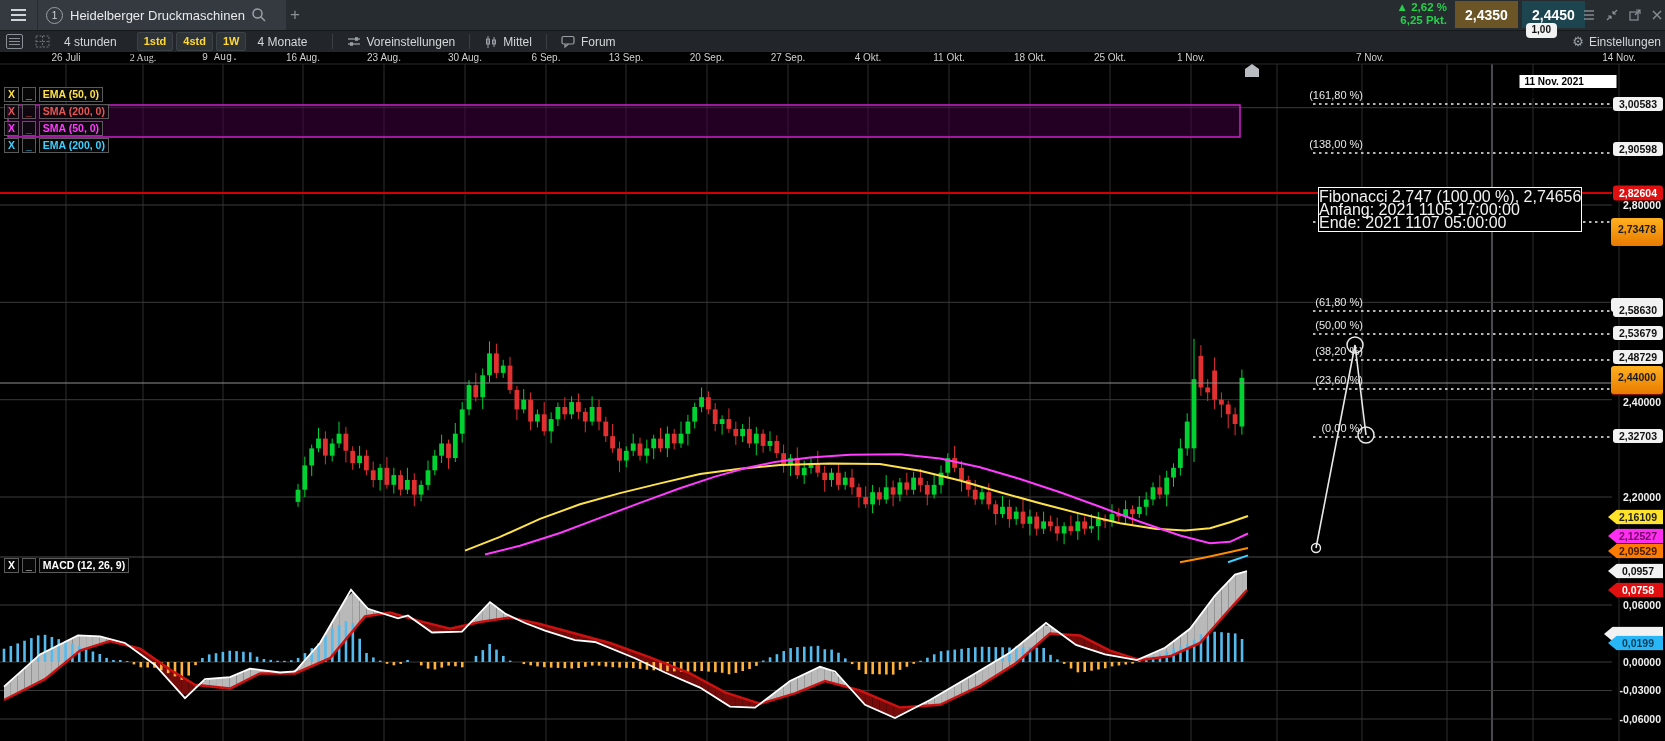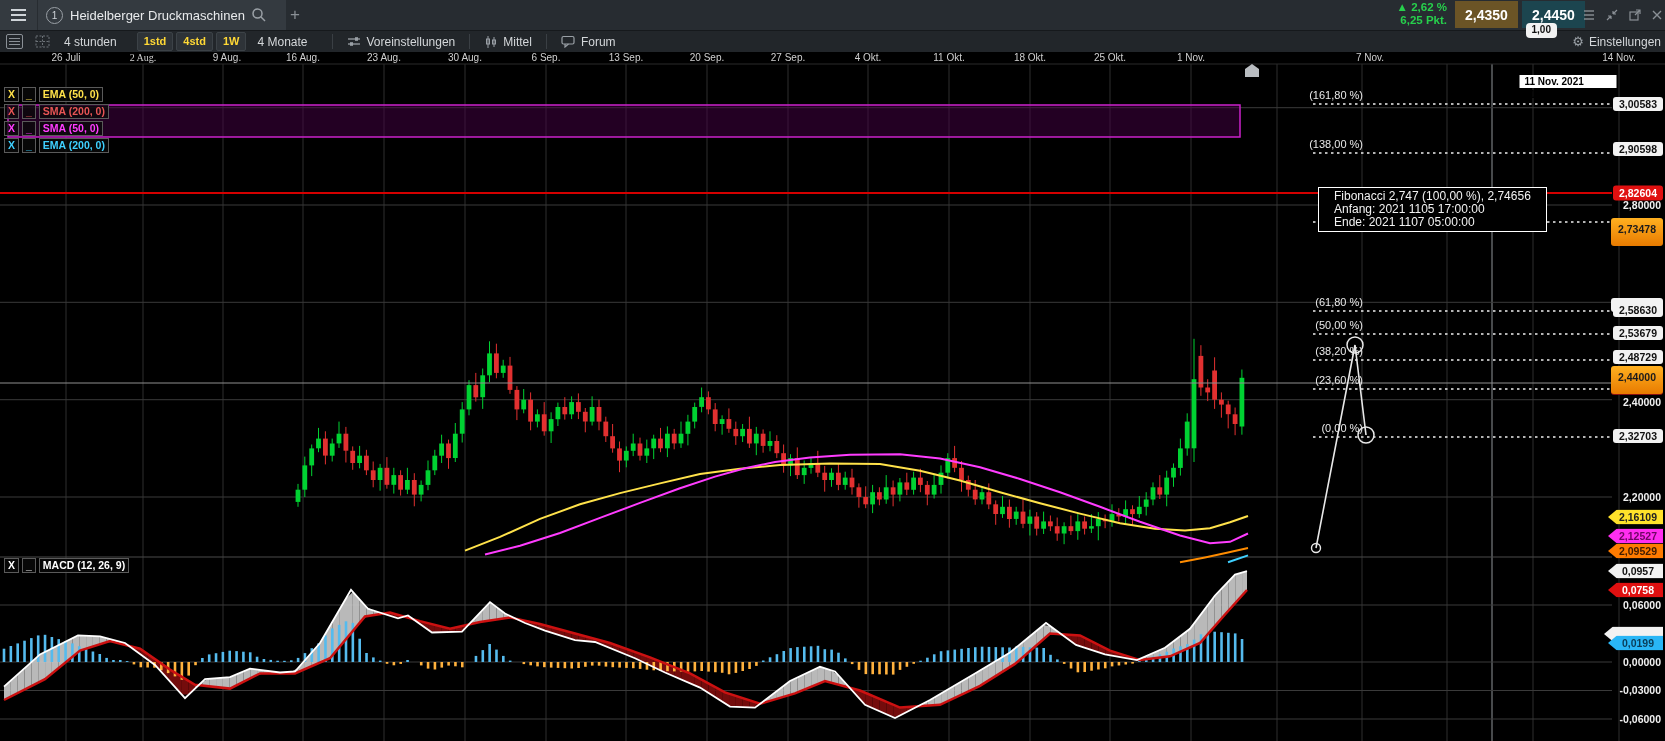--- a/index.html
+++ b/index.html
@@ -42,21 +42,21 @@
   .pl.chip-red{background:#e01010;color:#fff;border-radius:3px;padding:0 4px;height:15px;line-height:14px;min-width:42px;}
   .pl.chip-orange{background:linear-gradient(#ffb020,#e87b00);color:#1c1c1c;border-radius:3px;padding:4px 4px;height:20px;line-height:15px;min-width:44px;}
   .pl.chip-darkred{background:#8a1010;color:#fff;border-radius:3px;padding:0 4px;height:14px;line-height:14px;min-width:44px;}
   .arrow{padding:0 5px 0 10px;height:15px;line-height:15px;min-width:40px;clip-path:polygon(0 50%,9px 0,100% 0,100% 100%,9px 100%);}
   .pl.arrow-yellow{background:#ffe22a;color:#222;}
   .pl.arrow-magenta{background:#ff2ef0;color:#6d0663;}
   .pl.arrow-orange{background:#ff7b00;color:#401c00;}
   .pl.arrow-white{background:#f2f2f2;color:#111;}
   .pl.arrow-red{background:#e01010;color:#fff;}
   .pl.arrow-cyan{background:#29b6f6;color:#0a3d58;}
-  #tooltip{position:absolute;background:#000;border:1px solid #fff;color:#f2f2f2;font-size:12px;line-height:13px;padding:2px 15px;white-space:nowrap;z-index:6;}
+  #tooltip{position:absolute;background:#000;border:1px solid #fff;color:#f2f2f2;font-size:16px;line-height:13px;padding:2px 0;white-space:nowrap;z-index:6;}
   .g-icon{display:inline-block;}
 </style>
 </head>
 <body>
 
 <div id="app">
 
   <div id="titlebar">
     <div id="burger">
       <span style="top:9px"></span>
@@ -153,21 +153,21 @@
     </div>
     <div id="tb-right">
       <span class="g-icon" style="color:#9aa0a6;font-size:13px">⚙</span>
       <span>Einstellungen</span>
     </div>
   </div>
 
   <div id="datebar">
       <div class="dlab" style="left: 66px;">26 Juli</div>
       <div class="dlab" style="left: 143px; font-family: Liberation Serif, serif;">2 Aug.</div>
-      <div class="dlab" style="left: 227px;">9 Aug.</div>
+      <div class="dlab" style="left: 220px; font-family: Liberation Mono, monospace;">9 Aug.</div>
       <div class="dlab" style="left: 303px;">16 Aug.</div>
       <div class="dlab" style="left: 384px;">23 Aug.</div>
       <div class="dlab" style="left: 465px;">30 Aug.</div>
       <div class="dlab" style="left: 546px;">6 Sep.</div>
       <div class="dlab" style="left: 626px;">13 Sep.</div>
       <div class="dlab" style="left: 707px;">20 Sep.</div>
       <div class="dlab" style="left: 788px;">27 Sep.</div>
       <div class="dlab" style="left: 868px;">4 Okt.</div>
       <div class="dlab" style="left: 949px;">11 Okt.</div>
       <div class="dlab" style="left: 1030px;">18 Okt.</div>

